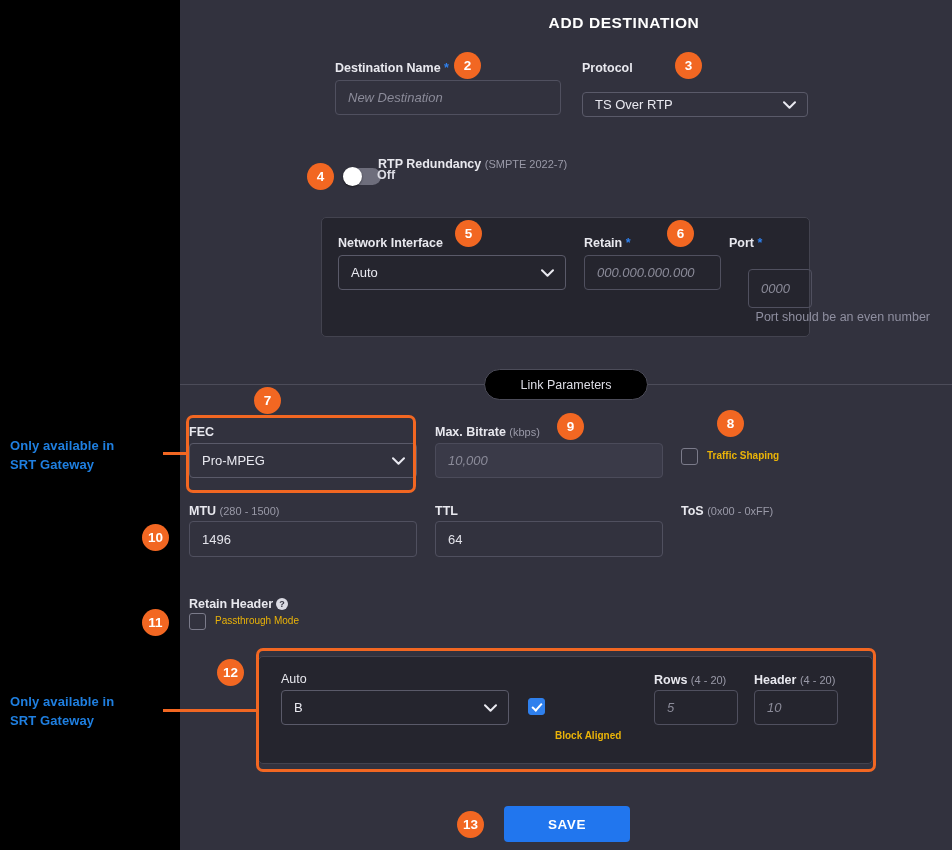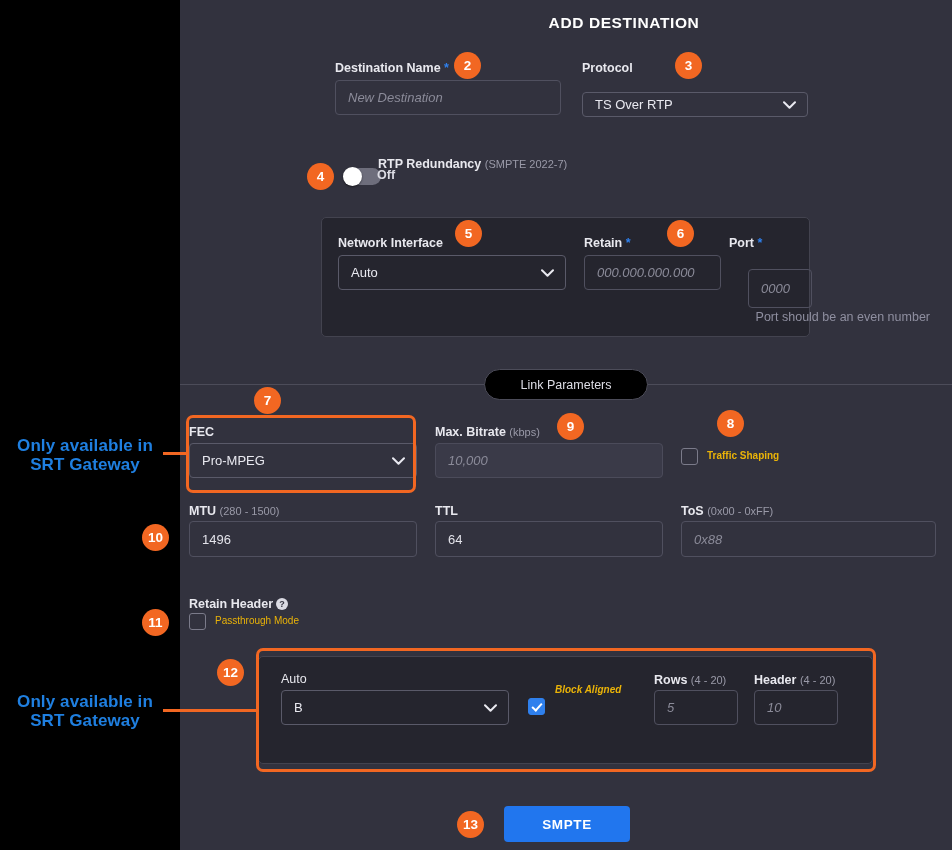--- a/index.html
+++ b/index.html
@@ -10,23 +10,23 @@
     overflow: hidden;
   }
   #root { position: relative; width: 952px; height: 850px; background: #000; }
 
   
   .gutter { position: absolute; left: 0; top: 0; width: 180px; height: 850px; background: #000; }
   .anno-text {
     position: absolute;
     color: #1f7fe0;
     font-weight: bold;
-    font-size: 17px;
+    font-size: 13px;
     line-height: 19px;
-    text-align: center;
+    text-align: left;
     letter-spacing: .1px;
   }
 
   
   .panel {
     position: absolute; left: 180px; top: 0;
     width: 772px; height: 850px;
     background: #32323e;
   }
 
@@ -254,23 +254,20 @@
       <span class="fld-label"><span>TTL</span></span>
     </div>
     <div style="position:absolute;left:255px;top:521px;width:228px;height:36px;">
       <input class="input" value="64" style="">
     </div>
 
     <div style="position:absolute;left:501px;top:501px;">
       <span class="fld-label"><span>ToS</span>
       <span class="sub">(0x00 - 0xFF)</span></span>
     </div>
-    <div style="position:absolute;left:501px;top:521px;width:255px;height:36px;">
-      <input class="input" value="" placeholder="0x88" style="">
-    </div>
 
     <div style="position:absolute;left:9px;top:594px;">
       <span class="fld-label"><span>Retain Header</span></span><span class="help">?</span>
     </div>
     <div class="cb" style="left:9px;top:613px;"></div>
     <div class="cb-label" style="left:35px;top:615px;font-weight:normal;">Passthrough Mode</div>
 
     <div class="groupbox" style="left:78px;top:656px;width:615px;height:108px;"></div>
 
     <div style="position:absolute;left:101px;top:669px;">
@@ -281,39 +278,39 @@
           <span>B</span>
         </div>
       <span class="chev">
         <svg width="13" height="8" viewBox="0 0 13 8">
             <path d="M1 1.2 L6.5 6.8 L12 1.2" stroke="#e9e9f0" stroke-width="2" fill="none" stroke-linecap="round" stroke-linejoin="round"></path>
           </svg>
       </span>
     </div>
 
     <div class="cb checked" style="left:348px;top:698px;"></div>
-    <div class="cb-label" style="left:375px;top:684px;font-style:italic;">Block Aligned</div>
+    <div class="cb-label" style="left:375px;top:730px;">Block Aligned</div>
 
     <div style="position:absolute;left:474px;top:670px;">
       <span class="fld-label"><span>Rows</span>
       <span class="sub">(4 - 20)</span></span>
     </div>
     <div style="position:absolute;left:474px;top:690px;width:84px;height:35px;">
       <input class="input" value="" placeholder="5" style="">
     </div>
 
     <div style="position:absolute;left:574px;top:670px;">
       <span class="fld-label"><span>Header</span>
       <span class="sub">(4 - 20)</span></span>
     </div>
     <div style="position:absolute;left:574px;top:690px;width:84px;height:35px;">
       <input class="input" value="" placeholder="10" style="">
     </div>
 
-    <button class="save" style="left:324px;top:806px;width:126px;height:36px;">SMPTE</button>
+    <button class="save" style="left:324px;top:806px;width:126px;height:36px;">SAVE</button>
 
   </div>
 
   <div class="hl" style="left:186px;top:415px;width:230px;height:78px;"></div>
   <div class="hl" style="left:256px;top:648px;width:620px;height:124px;"></div>
 
   <div class="leader" style="left:163px;top:452px;width:26px;height:3px;"></div>
   <div class="leader" style="left:163px;top:709px;width:96px;height:3px;"></div>
 
   <div class="anno-text" style="left:10px;top:436px;width:150px;">

